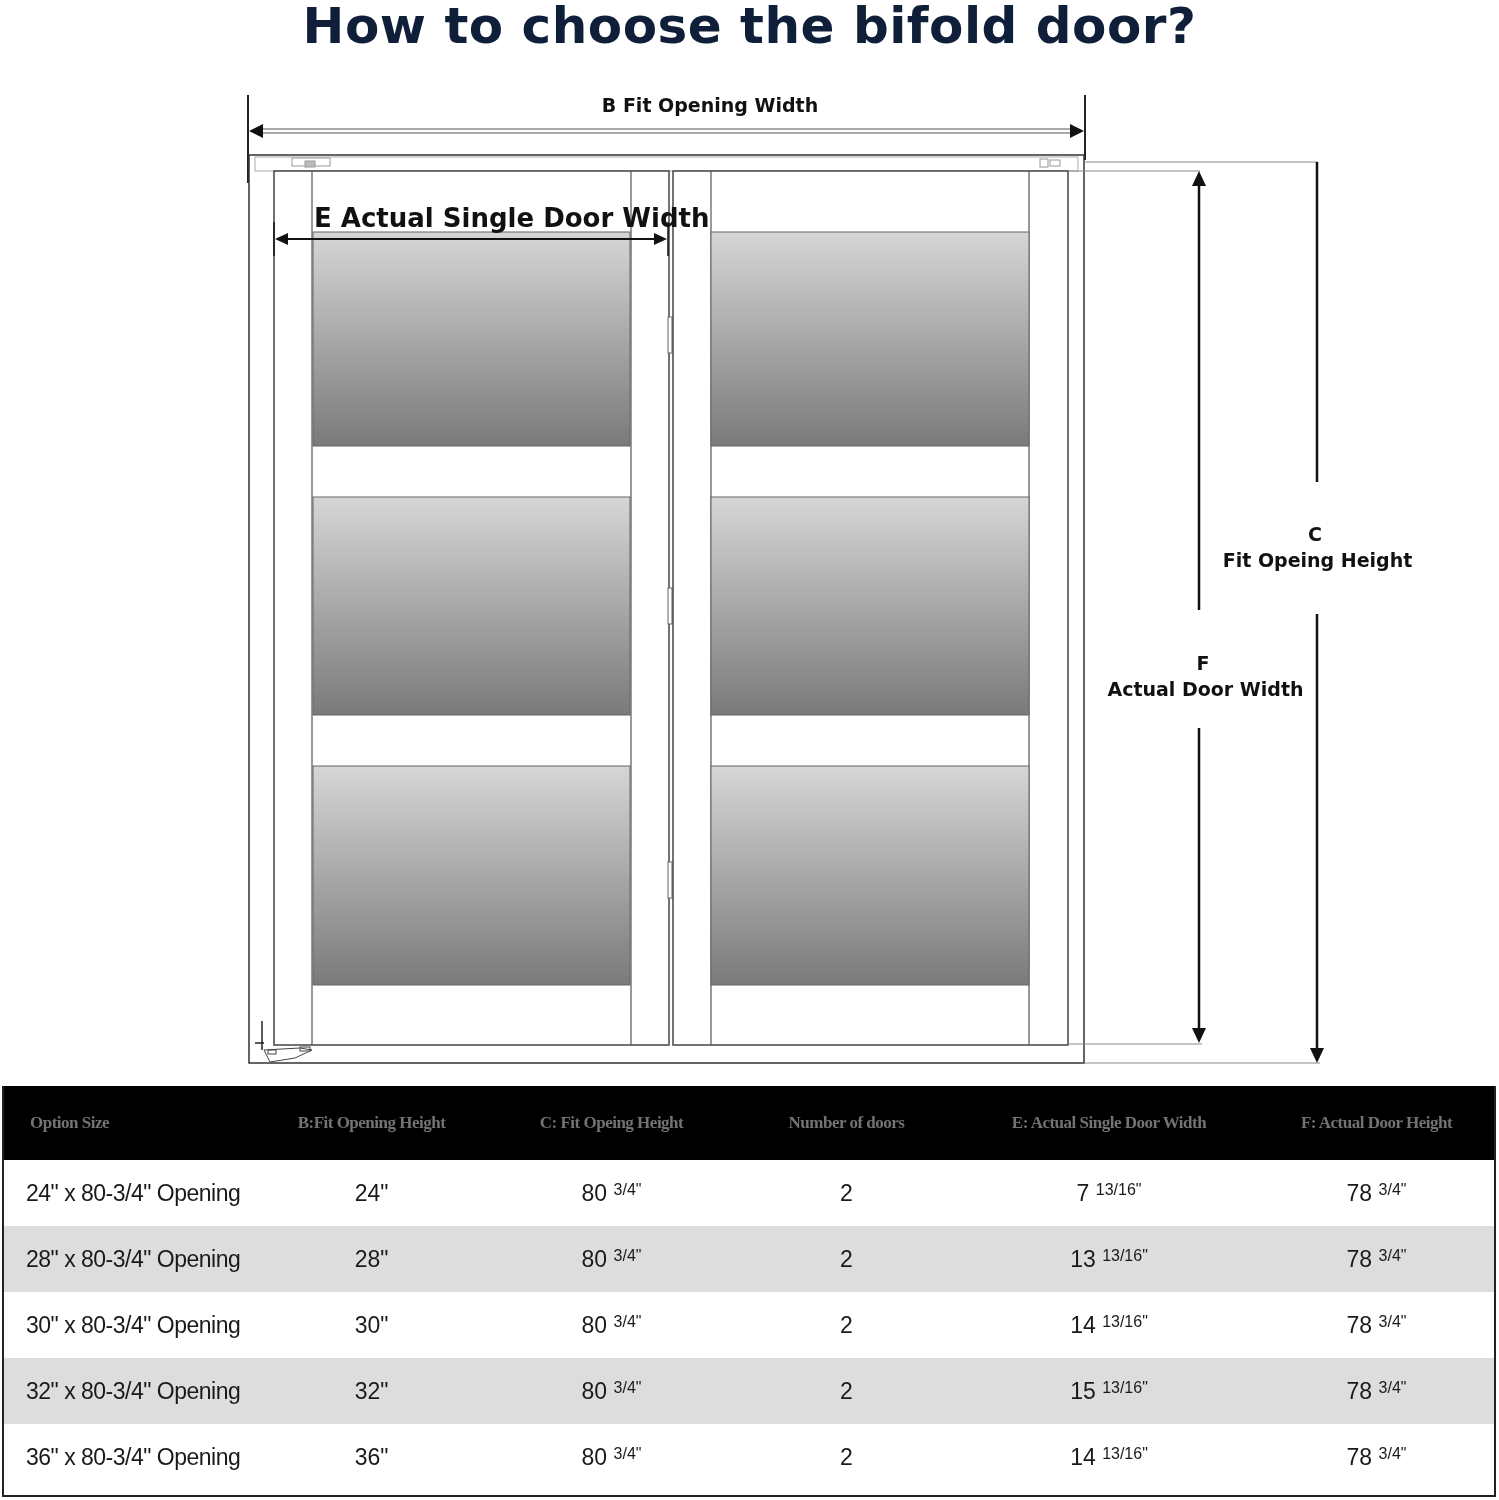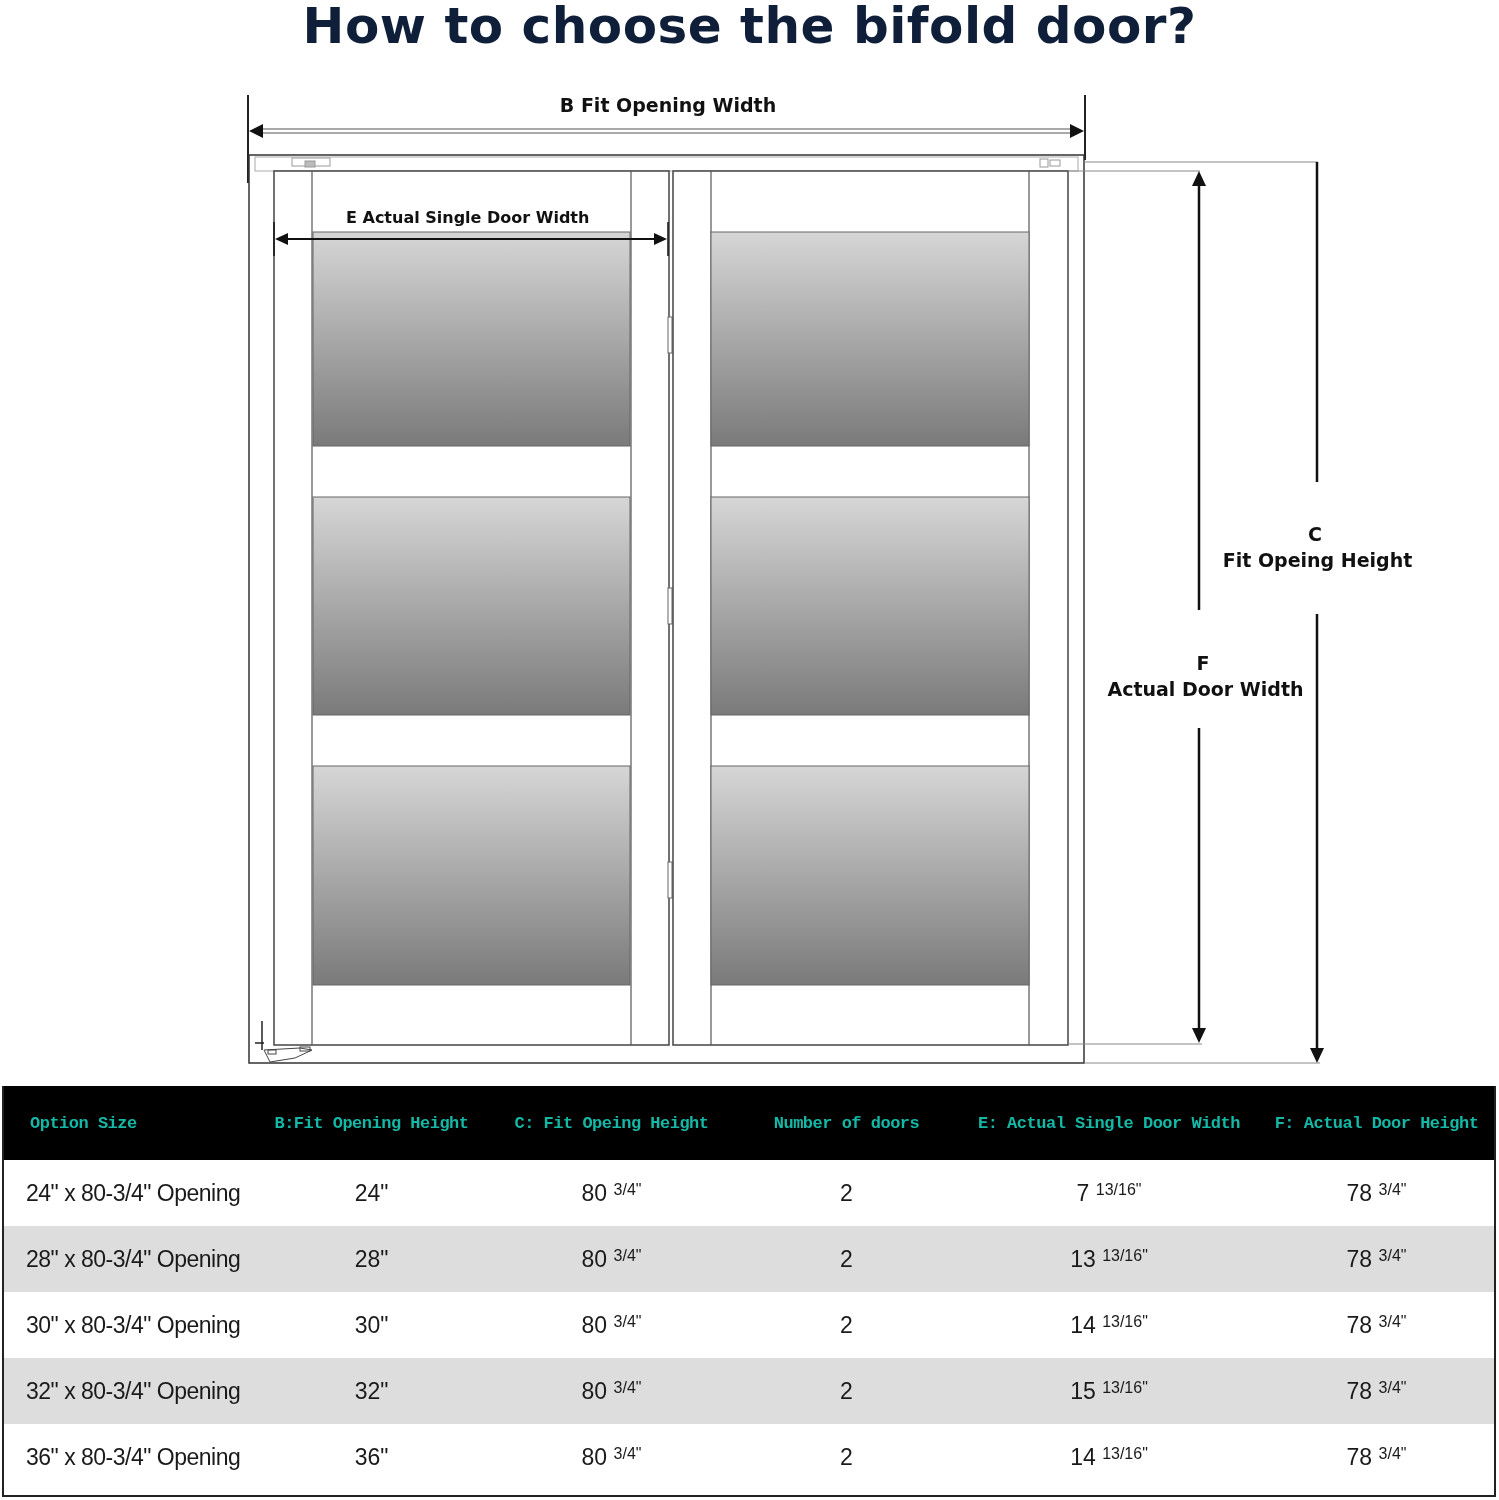--- a/index.html
+++ b/index.html
@@ -8,21 +8,21 @@
   .title { position: absolute; left: 0; top: -4px; width: 1499px; text-align: center;
            font-family: "DejaVu Sans", sans-serif; font-weight: bold; font-size: 50px;
            color: #0f1f3a; letter-spacing: 0.5px; margin: 0; line-height: 60px; }
   .diagram { position: absolute; left: 0; top: 0; width: 1499px; height: 1080px; }
   .dim-label { position: absolute; font-family: "DejaVu Sans", sans-serif; font-weight: bold;
                color: #111; font-size: 19px; text-align: center; white-space: nowrap; line-height: 26px; }
   .table-wrap { position: absolute; left: 2px; top: 1086px; width: 1494px; height: 411px;
                 border: 2px solid #222; border-top: none; box-sizing: border-box; background: #fff; }
   table { border-collapse: collapse; width: 100%; table-layout: fixed; }
   thead tr { background: #000; height: 74px; }
-  th { color: #14b8a6; font-family: Liberation Mono, monospace; font-weight: bold; font-size: 17px;
+  th { color: #737373; font-family: Liberation Serif, serif; font-weight: bold; font-size: 17px;
        letter-spacing: -0.5px; white-space: nowrap; padding: 12px; }
   th.c0 { text-align: left; padding-left: 26px; }
   td { font-family: "Liberation Sans", sans-serif; font-size: 23px; color: #1a1a1a; padding: 0;
        text-align: center; white-space: nowrap; }
   td.c0 { text-align: left; padding-left: 22px; letter-spacing: -0.5px; }
   tbody tr { height: 66px; }
   tbody tr.alt { background: #dddddd; }
   sup.frac { font-size: 16px; vertical-align: 6px; }
 </style>
 </head>
@@ -119,22 +119,22 @@
 
     <g>
       <line x1="1084" y1="162" x2="1318" y2="162" stroke="#888" stroke-width="1"></line>
       <line x1="1084" y1="1063" x2="1320" y2="1063" stroke="#888" stroke-width="1"></line>
       <line x1="1317" y1="162" x2="1317" y2="482" stroke="#111" stroke-width="2.5"></line>
       <line x1="1317" y1="614" x2="1317" y2="1050" stroke="#111" stroke-width="2.5"></line>
       <path d="M1317,1063 L1310,1048 L1324,1048 z" fill="#111"></path>
     </g>
   </svg>
 
-  <div class="dim-label" style="left:528px; top:92px; width:280px;">B  Fit Opening Width</div>
-  <div class="dim-label" style="left:314px; top:205px; width:300px; text-align:left; font-size:16px;padding-left:32px;">E Actual Single Door Width</div>
+  <div class="dim-label" style="left:570px; top:92px; width:280px;">B  Fit Opening Width</div>
+  <div class="dim-label" style="left:314px; top:205px; width:300px; text-align:left; font-size:26px;">E Actual Single Door Width</div>
   <div class="dim-label" style="left:1215px; top:521px; width:200px;">C</div>
   <div class="dim-label" style="left:1205px; top:547px; width:225px;">Fit Opeing Height</div>
   <div class="dim-label" style="left:1103px; top:650px; width:200px;">F</div>
   <div class="dim-label" style="left:1093px; top:676px; width:225px;">Actual Door Width</div>
 </div>
 
 <div class="table-wrap">
   <table>
     <colgroup>
       <col style="width:250px">

